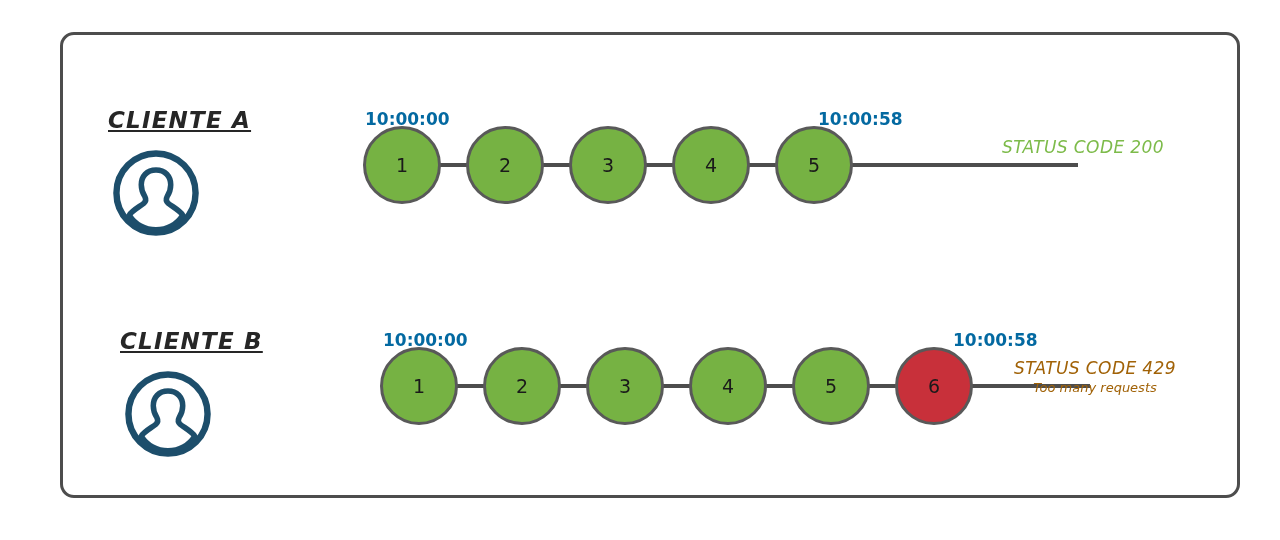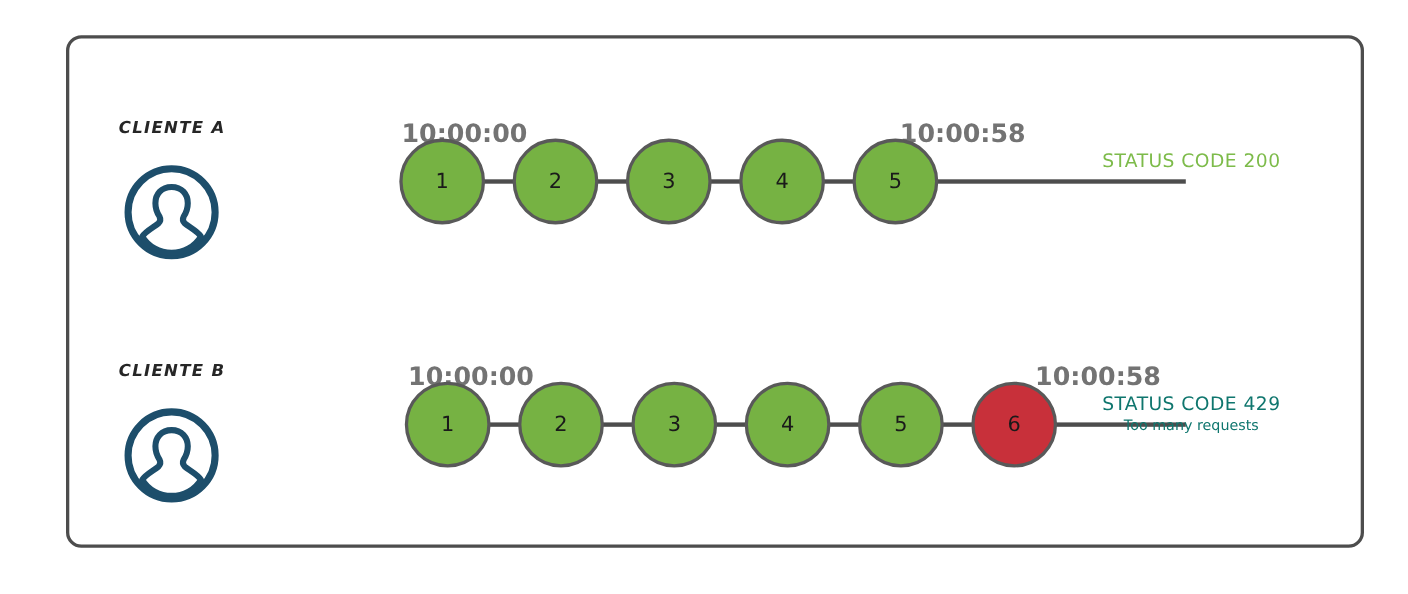--- a/index.html
+++ b/index.html
@@ -31,33 +31,34 @@
   }
 
   
   .row {
     position: absolute;
     left: 0;
     width: 1180px;
     height: 200px;
   }
   .row-a { top: 24px; }
-  .row-b { top: 245px; }
+  .row-b { top: 245px; margin-left: 12px; }
 
   .client-label {
     position: absolute;
     left: 45px;
     top: 48px;
     font-family: "DejaVu Sans", sans-serif;
-    font-size: 15px;
+    font-size: 23px;
     font-style: italic;
     font-weight: 600;
     letter-spacing: 1.2px;
     color: #262626;
     white-space: nowrap;
+    text-decoration: underline;
   }
 
   .avatar {
     position: absolute;
     left: 47px;
     top: 88px;
     width: 92px;
     height: 92px;
   }
   .avatar svg { display: block; width: 92px; height: 92px; }
@@ -68,23 +69,23 @@
     left: 230px;
     top: 0;
     width: 950px;
     height: 200px;
   }
 
   .time-label {
     position: absolute;
     top: 50px;
     font-family: "DejaVu Sans", sans-serif;
-    font-size: 23px;
+    font-size: 17px;
     font-weight: 700;
-    color: #737373;
+    color: #0369a1;
     white-space: nowrap;
   }
 
   .track {
     position: absolute;
     left: 0;
     top: 104px;
     height: 4px;
     background: #4d4d4d;
   }
@@ -109,25 +110,26 @@
 
   
   .status {
     position: absolute;
     top: 78px;
     width: 230px;
     text-align: center;
     font-family: "DejaVu Sans", sans-serif;
     line-height: 1.28;
     white-space: nowrap;
+    font-style: italic;
   }
   .status .l1 { font-size: 17px; letter-spacing: 0.4px; }
   .status .l2 { font-size: 16px; }
   .status.ok  { color: #7dbb4a; }
-  .status.err { color: #0f766e; }
+  .status.err { color: #a16207; }
   .status.err .l2 { font-size: 13px; }
 </style>
 </head>
 <body>
 
 <div class="stage">
   <div class="panel">
 
     <div class="row row-a">
       <div class="client-label">CLIENTE A</div>

